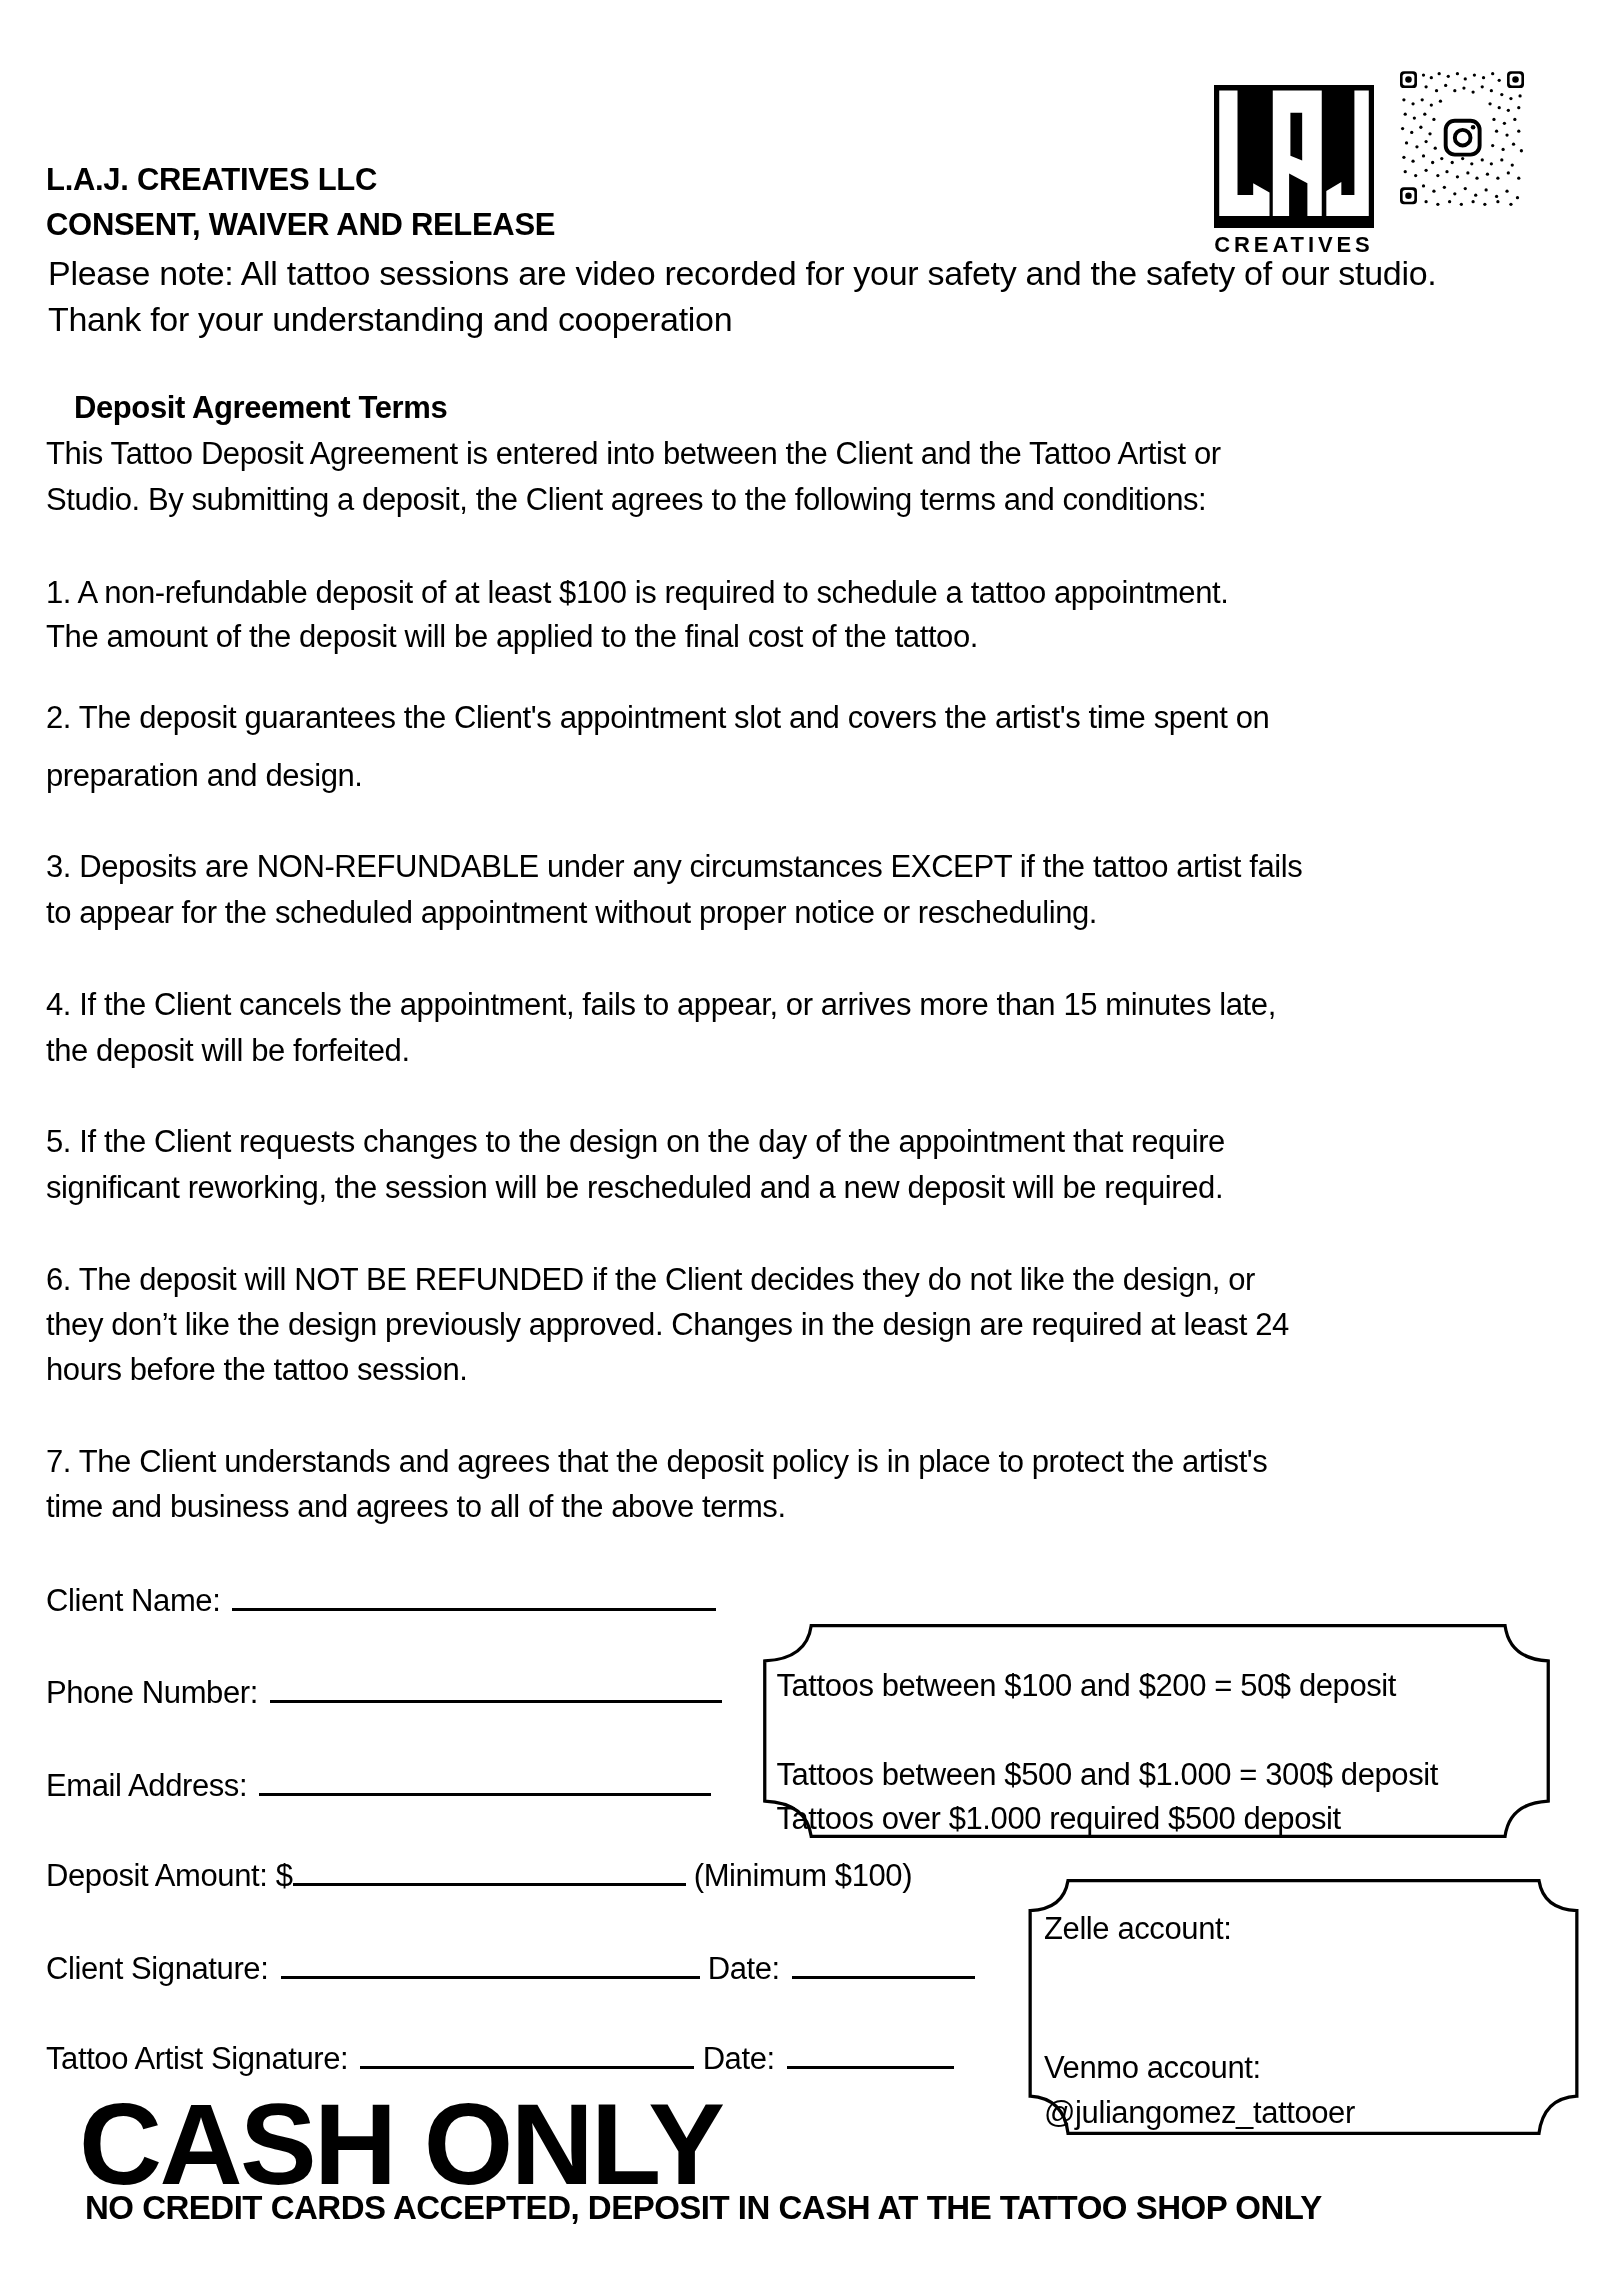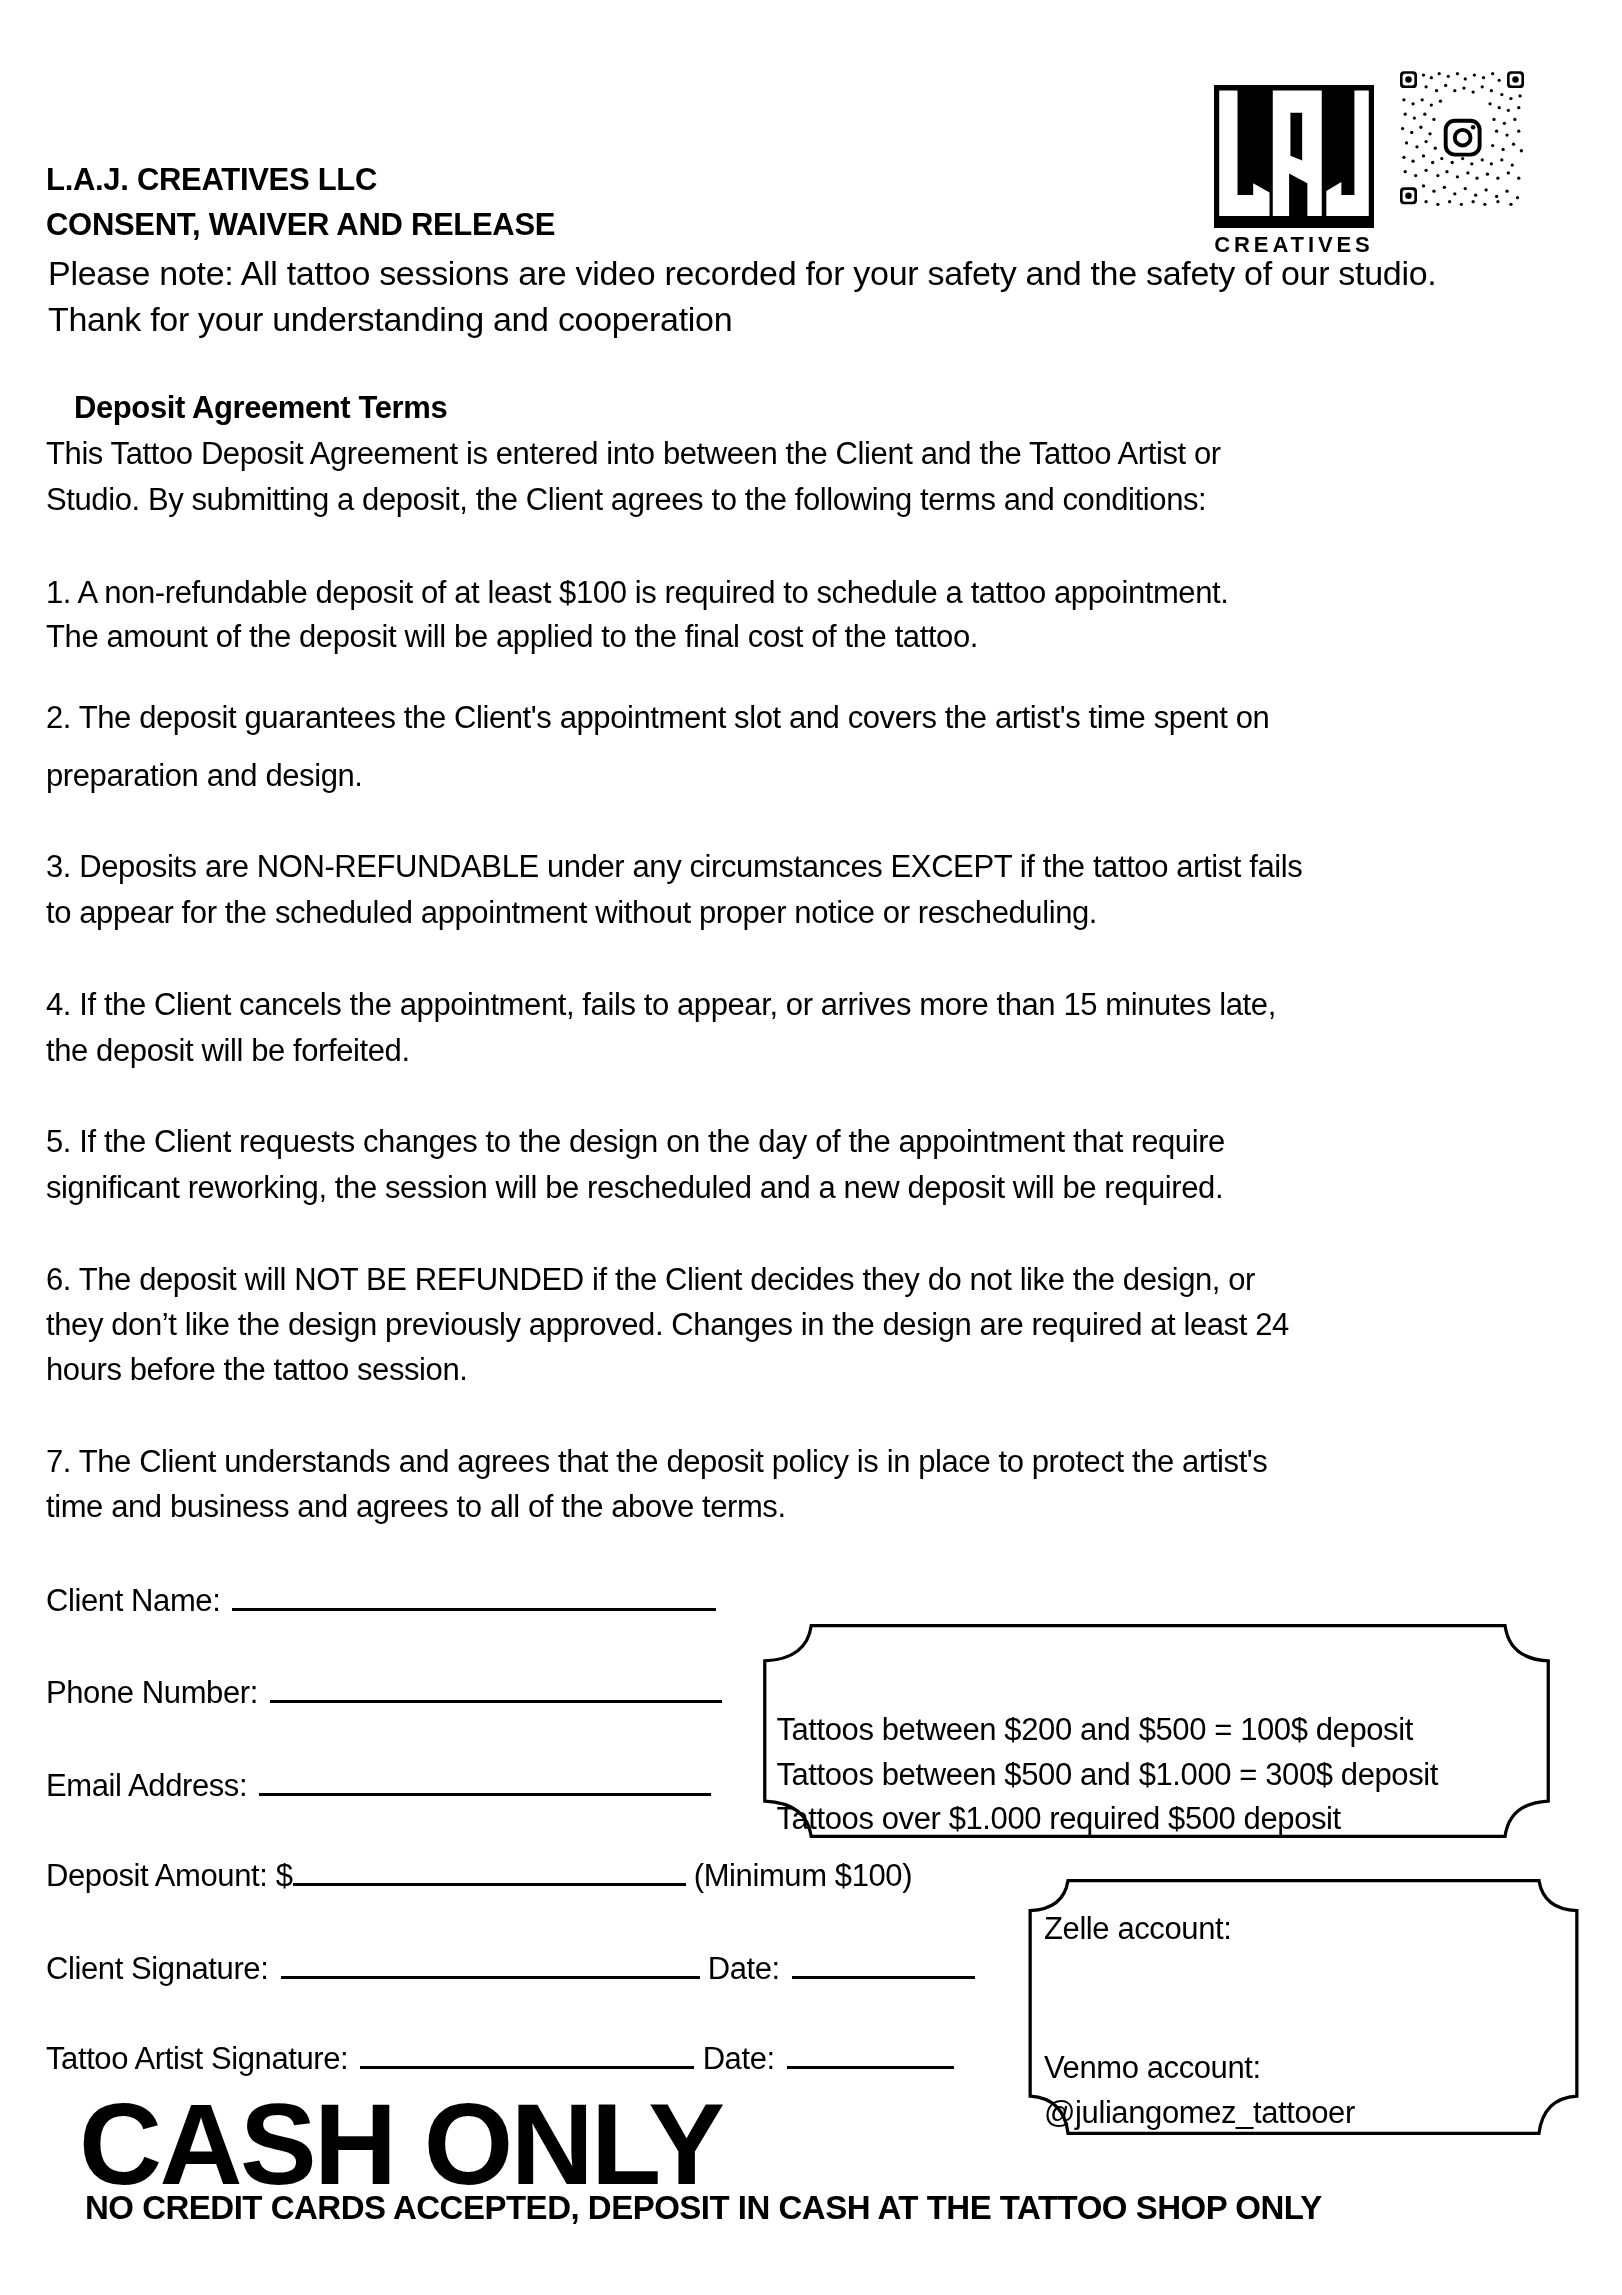--- a/index.html
+++ b/index.html
@@ -229,21 +229,21 @@
   <span>Tattoo Artist Signature:</span>
   <span class="uline" style="width:334px;"></span>
   <span>Date:</span>
   <span class="uline" style="width:167px;"></span>
 </div>
 
 <div class="ticket" style="left:762px; top:1623px; width:789px; height:216px;">
   <svg width="789" height="216" viewBox="0 0 1205 330">
     <path d="M75,4 L1135,4 Q1142,55 1201,58 L1201,272 Q1142,275 1135,326 L75,326 Q68,275 4,272 L4,58 Q68,55 75,4 Z" fill="#fff" stroke="#000" stroke-width="5"></path>
   </svg>
-  <div class="ticket-text" style="left:14.4px; top:85px;">Tattoos between $200 and $500 = 100$ deposit</div>
+  <div class="ticket-text" style="left:14.4px; top:41px;">Tattoos between $100 and $200 = 50$ deposit</div>
   <div class="ticket-text" style="left:14.4px; top:130px;">Tattoos between $500 and $1.000 = 300$ deposit</div>
   <div class="ticket-text" style="left:14.4px; top:174px;">Tattoos over $1.000 required $500 deposit</div>
 </div>
 
 <div class="ticket" style="left:1027px; top:1878px; width:553px; height:258px;">
   <svg width="553" height="258" viewBox="0 0 845 395">
     <path d="M62,4 L783,4 Q790,48 841,50 L841,334 Q790,337 783,391 L62,391 Q55,337 4,334 L4,50 Q55,48 62,4 Z" fill="#fff" stroke="#000" stroke-width="5"></path>
   </svg>
   <div class="ticket-text" style="left:17px; top:29px;">Zelle account:</div>
   <div class="ticket-text" style="left:17px; top:168px;">Venmo account:</div>

